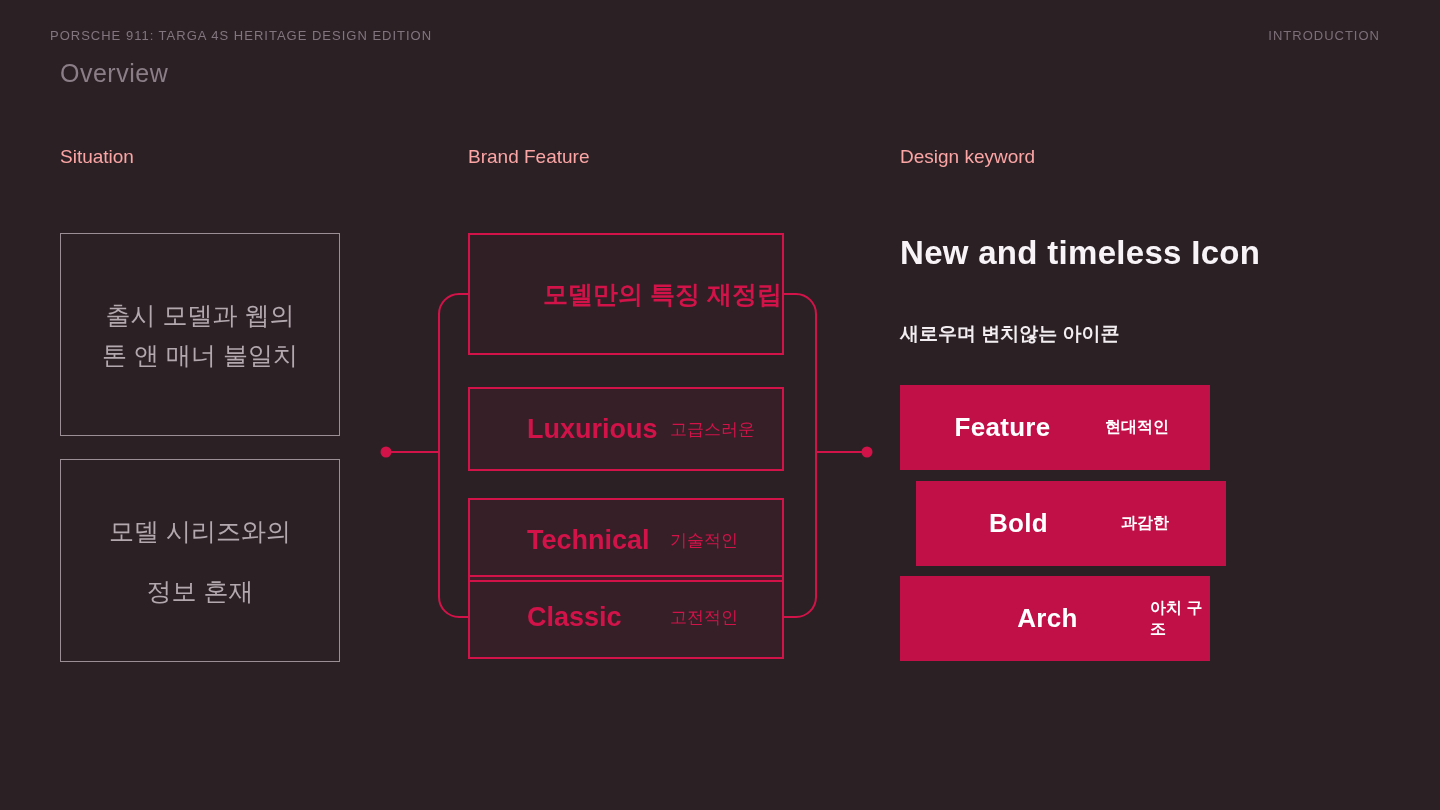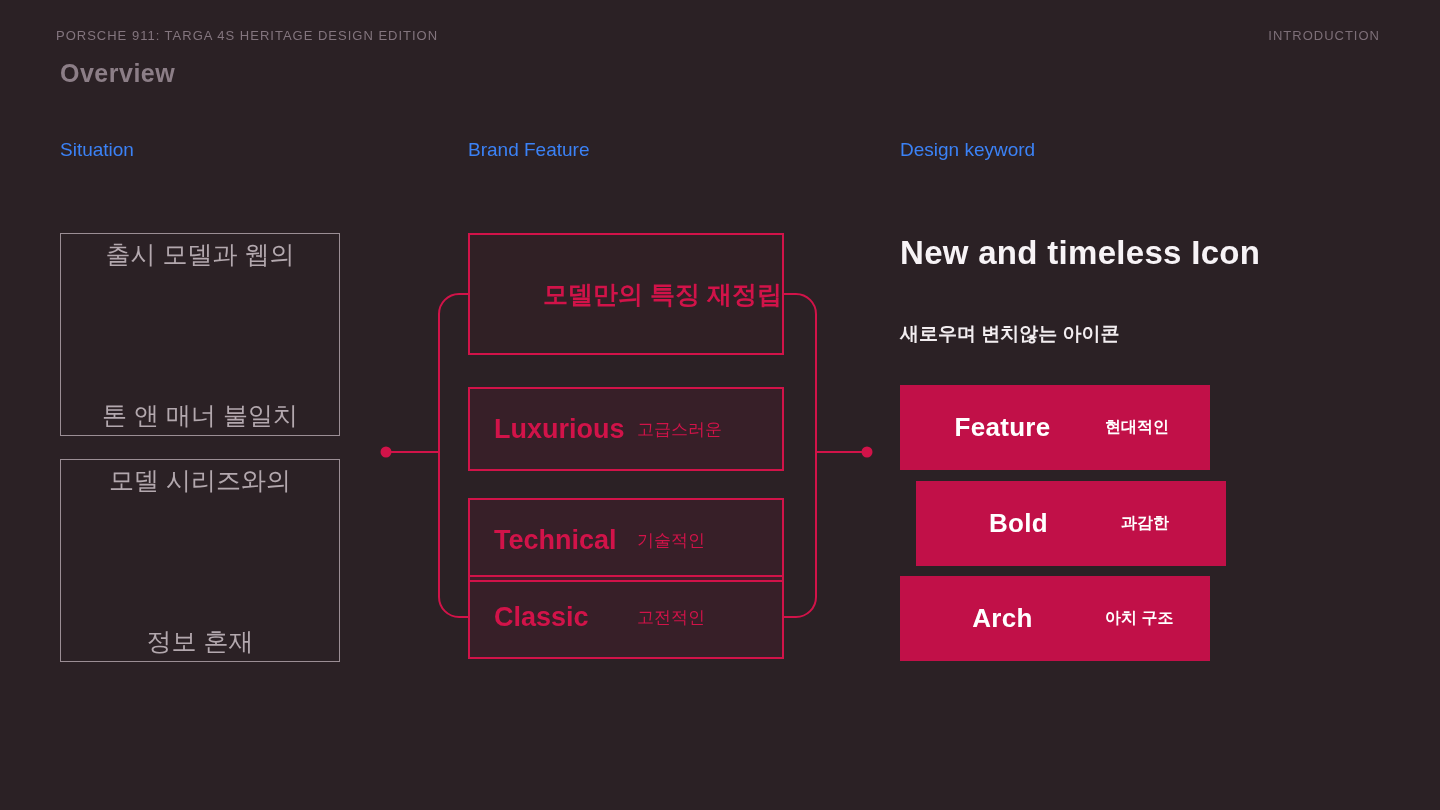--- a/index.html
+++ b/index.html
@@ -10,66 +10,66 @@
     overflow: hidden;
   }
   .slide {
     position: relative;
     width: 1440px;
     height: 810px;
     background: #2b2125;
   }
   
   .kicker {
-    position: absolute; left: 56px; top: 28px;
+    position: absolute; left: 50px; top: 28px;
     font-size: 13px; letter-spacing: 1px; font-weight: 500;
     color: #83757e;
   }
   .section-label {
     position: absolute; right: 60px; top: 28px;
     font-size: 13px; letter-spacing: 1px; font-weight: 500;
     color: #7d6f78; text-align: right;
   }
   .page-title {
     position: absolute; left: 60px; top: 59px;
-    font-size: 25px; font-weight: 700; letter-spacing: 0.5px;
+    font-size: 25px; font-weight: 400; letter-spacing: 0.5px;
     color: #8c7e87;
   }
   
   .col-label {
-    position: absolute; top: 139px;
-    font-size: 19px; font-weight: 500; color: #3b82f6;
+    position: absolute; top: 146px;
+    font-size: 19px; font-weight: 500; color: #fca5a5;
   }
   .col-label.situation { left: 60px; }
   .col-label.brand { left: 468px; }
   .col-label.keyword { left: 900px; }
   
   .situation-card {
     position: absolute; left: 60px; width: 280px; height: 203px;
     border: 1.5px solid #9b8e95;
-    display: flex; flex-direction: column; align-items: center; justify-content: space-between;
+    display: flex; flex-direction: column; align-items: center; justify-content: center;
     text-align: center;
     font-size: 25px; line-height: 40px; color: #b3a8ae; font-weight: 400;
   }
   .situation-card.card1 { top: 233px; }
   .situation-card.card2 { top: 459px; gap: 20px; }
   
   .brand-headline-box {
     position: absolute; left: 468px; top: 233px; width: 316px; height: 122px;
     border: 2px solid #d11349;
     background: rgba(209, 19, 73, 0.03);
     display: flex; align-items: center; justify-content: flex-end;
     font-size: 25px; font-weight: 600; color: #d11349;
   }
   .feature-box {
     position: absolute; left: 468px; width: 316px; height: 84px;
     border: 2px solid #d11349;
     background: rgba(209, 19, 73, 0.08);
     display: flex; align-items: center;
-    padding-left: 24px;
+    padding-left: 57px;
   }
   .feature-box.f0 { top: 387px; }
   .feature-box.f1 { top: 481px; margin-top: 17px; }
   .feature-box.f2 { top: 575px; }
   .feature-en {
     flex: 0 0 143px;
     font-size: 27px; font-weight: 700; color: #d11349;
   }
   .feature-ko {
     flex: 1;
@@ -90,21 +90,21 @@
     position: absolute; left: 900px; top: 321px;
     font-size: 19px; font-weight: 700; color: #f2edf0;
   }
   .keyword-box {
     position: absolute; left: 900px; width: 310px; height: 85px;
     background: #c11048;
     display: flex; align-items: center;
   }
   .keyword-box.k0 { top: 385px; }
   .keyword-box.k1 { top: 481px; margin-left: 16px; }
-  .keyword-box.k2 { top: 576px; }
+  .keyword-box.k2 { top: 576px; padding-left: 45px; }
   .keyword-en {
     flex: 0 0 205px; text-align: center;
     font-size: 26px; font-weight: 800; color: #ffffff; letter-spacing: 0.3px;
   }
   .keyword-ko {
     flex: 1; text-align: left;
     font-size: 16px; font-weight: 700; color: #ffffff;
   }
 </style>
 </head>

